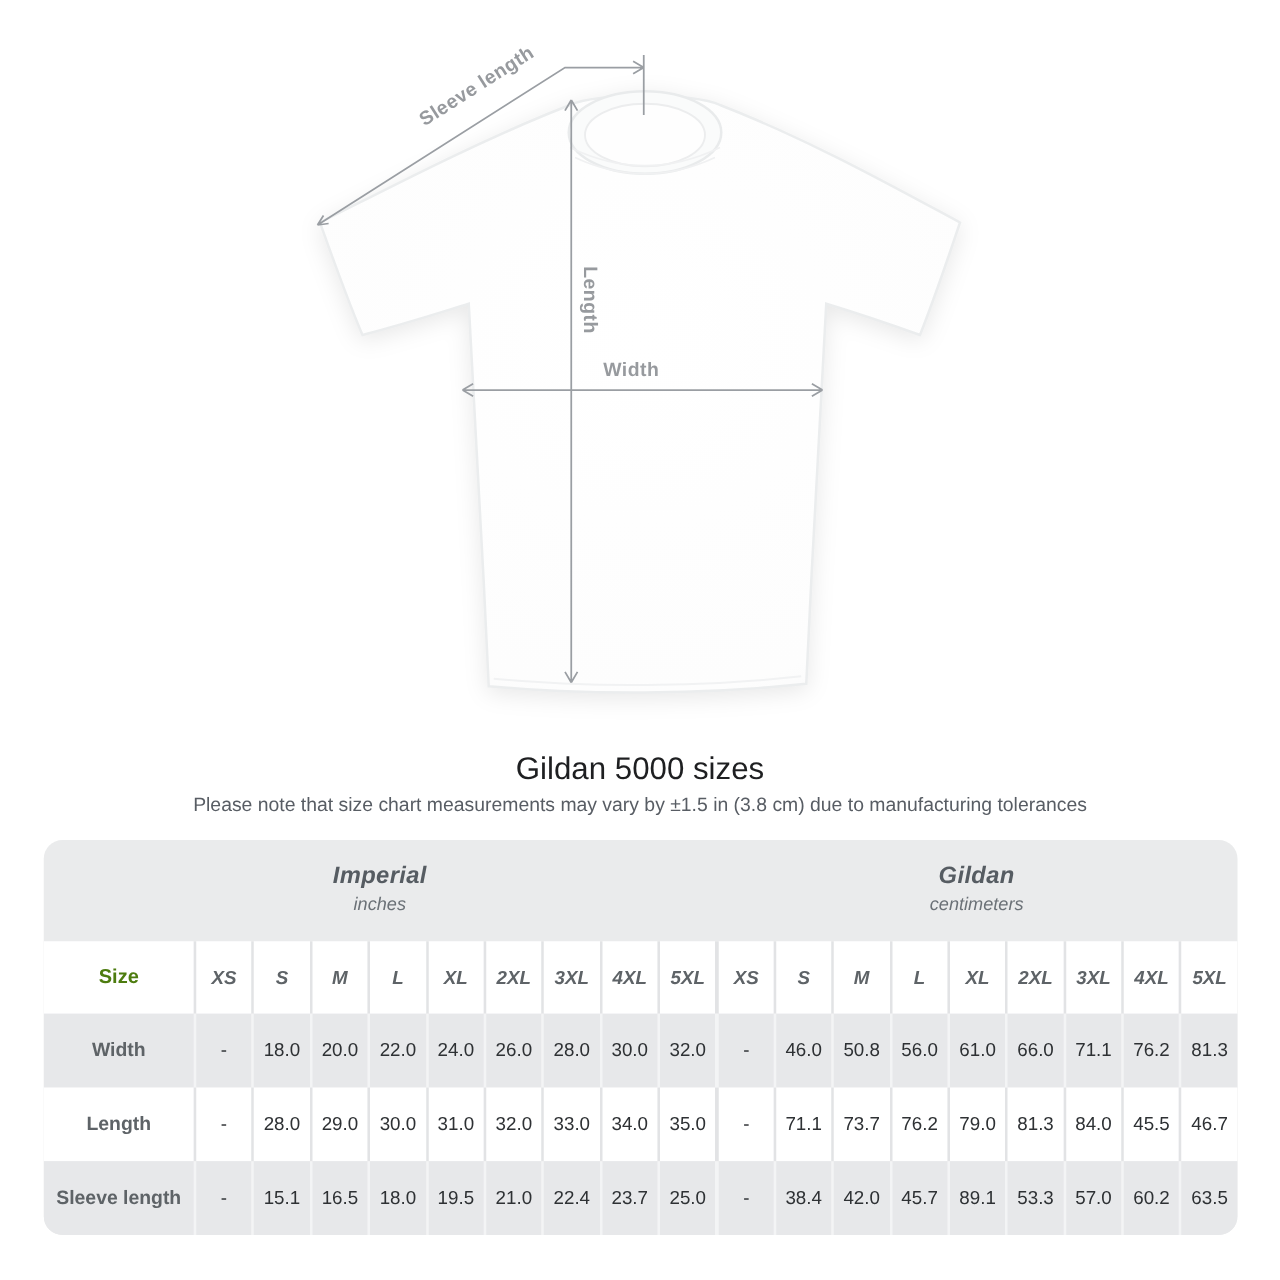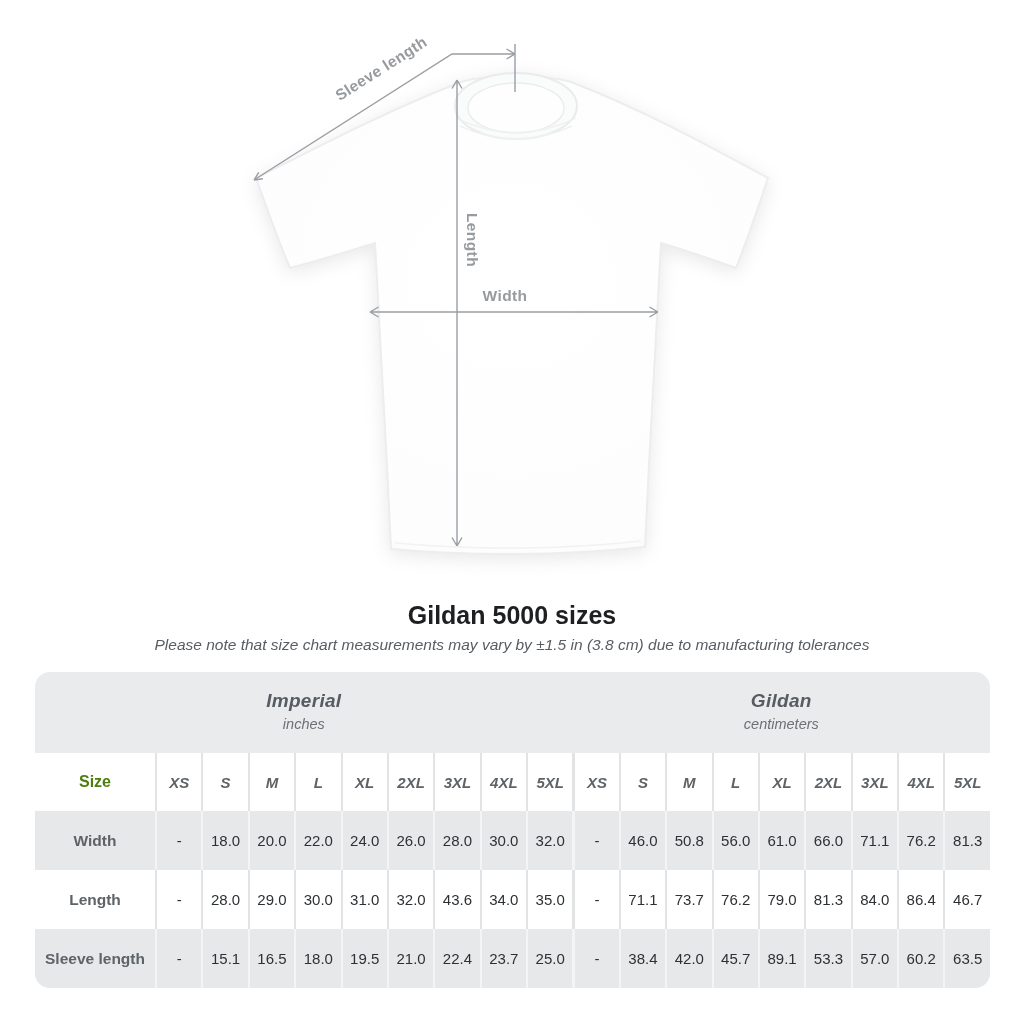--- a/index.html
+++ b/index.html
@@ -7,22 +7,22 @@
     width:1024px;height:1024px;background:#ffffff;position:relative;overflow:hidden;
     font-family:"Liberation Sans",sans-serif;
   }
   .stage{position:absolute;inset:0;}
   
   .shirt-svg{position:absolute;left:0;top:0;}
   .dim-line{stroke:#9a9ea3;stroke-width:1.4;fill:none;}
   .dim-label{fill:#979a9e;font-size:15.5px;font-weight:bold;letter-spacing:.4px;}
   
   .title-wrap{position:absolute;top:601px;left:0;width:1024px;text-align:center;}
-  .title-wrap h1{margin:0;font-size:25px;line-height:28px;color:#1e1f21;font-weight:bold;text-align:center;}
-  .title-wrap p{margin:7px 0 0;font-size:15.5px;font-style:italic;color:#585d64;text-align:center;}
+  .title-wrap h1{margin:0;font-size:25px;line-height:28px;color:#1e1f21;font-weight:normal;text-align:center;}
+  .title-wrap p{margin:7px 0 0;font-size:15.5px;color:#585d64;text-align:center;}
   
   .chart-card{
     position:absolute;left:35px;top:672px;width:955px;height:316px;
     background:#eaebec;border-radius:15px;overflow:hidden;
   }
   .band{display:flex;height:81px;justify-content:space-between;}
   .band-cell{display:flex;flex-direction:column;align-items:center;justify-content:center;padding-bottom:4px;}
   .band-cell.imperial{width:56.3%;}
   .band-cell.metric{flex:1;}
   .unit{font-size:19px;font-weight:bold;font-style:italic;color:#565c62;letter-spacing:.3px;}
@@ -149,31 +149,31 @@
             <td class="val-cell sep">81.3</td>
           </tr>
           <tr class="row-white">
             <td class="label-cell">Length</td>
             <td class="val-cell sep">-</td>
             <td class="val-cell sep">28.0</td>
             <td class="val-cell sep">29.0</td>
             <td class="val-cell sep">30.0</td>
             <td class="val-cell sep">31.0</td>
             <td class="val-cell sep">32.0</td>
-            <td class="val-cell sep">43.6</td>
+            <td class="val-cell sep">33.0</td>
             <td class="val-cell sep">34.0</td>
             <td class="val-cell sep">35.0</td>
             <td class="val-cell sep-wide">-</td>
             <td class="val-cell sep">71.1</td>
             <td class="val-cell sep">73.7</td>
             <td class="val-cell sep">76.2</td>
             <td class="val-cell sep">79.0</td>
             <td class="val-cell sep">81.3</td>
             <td class="val-cell sep">84.0</td>
-            <td class="val-cell sep">86.4</td>
+            <td class="val-cell sep">45.5</td>
             <td class="val-cell sep">46.7</td>
           </tr>
           <tr class="row-gray">
             <td class="label-cell">Sleeve length</td>
             <td class="val-cell sep">-</td>
             <td class="val-cell sep">15.1</td>
             <td class="val-cell sep">16.5</td>
             <td class="val-cell sep">18.0</td>
             <td class="val-cell sep">19.5</td>
             <td class="val-cell sep">21.0</td>

